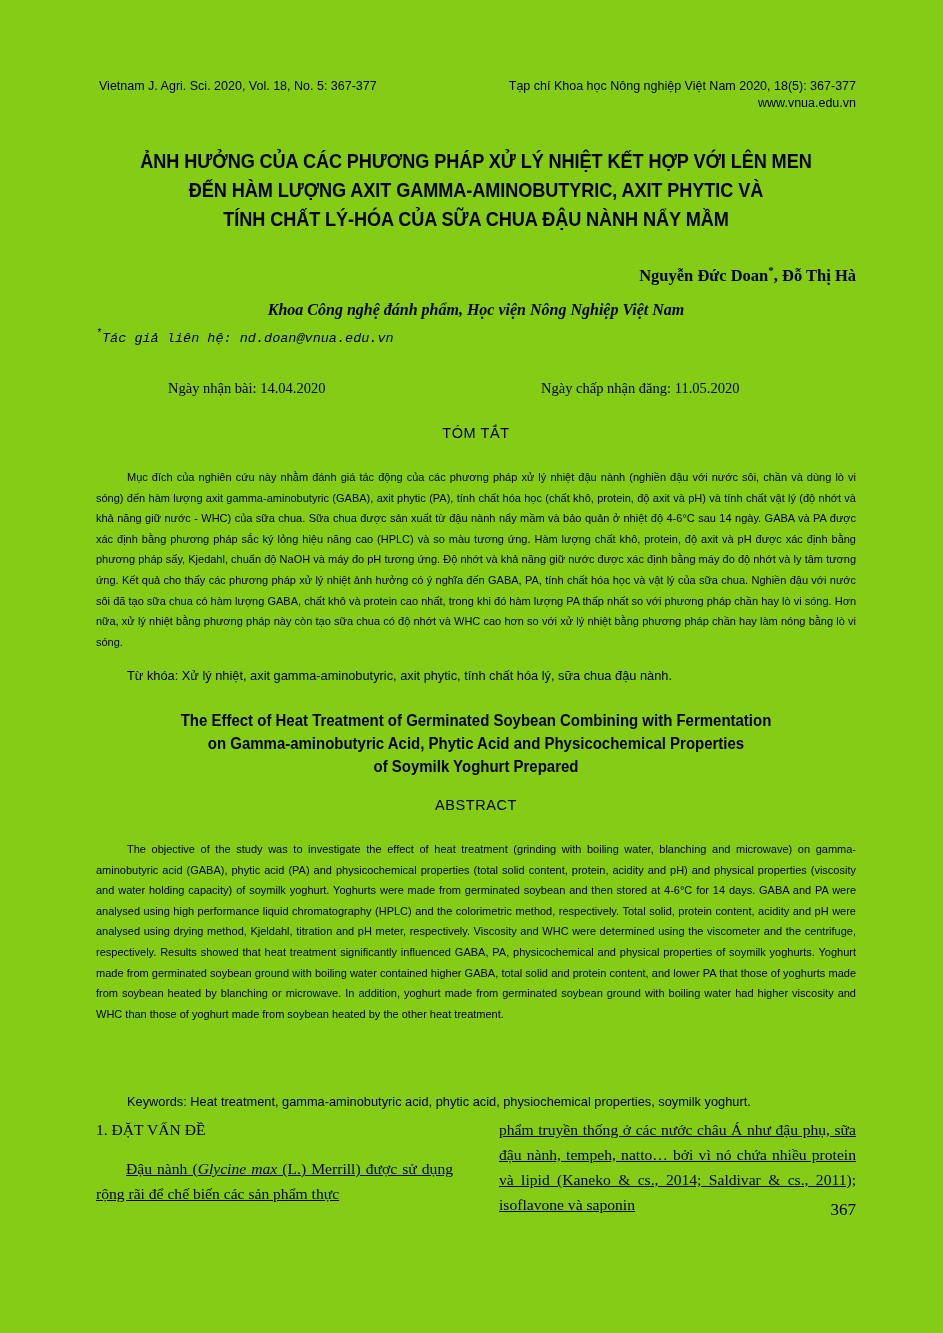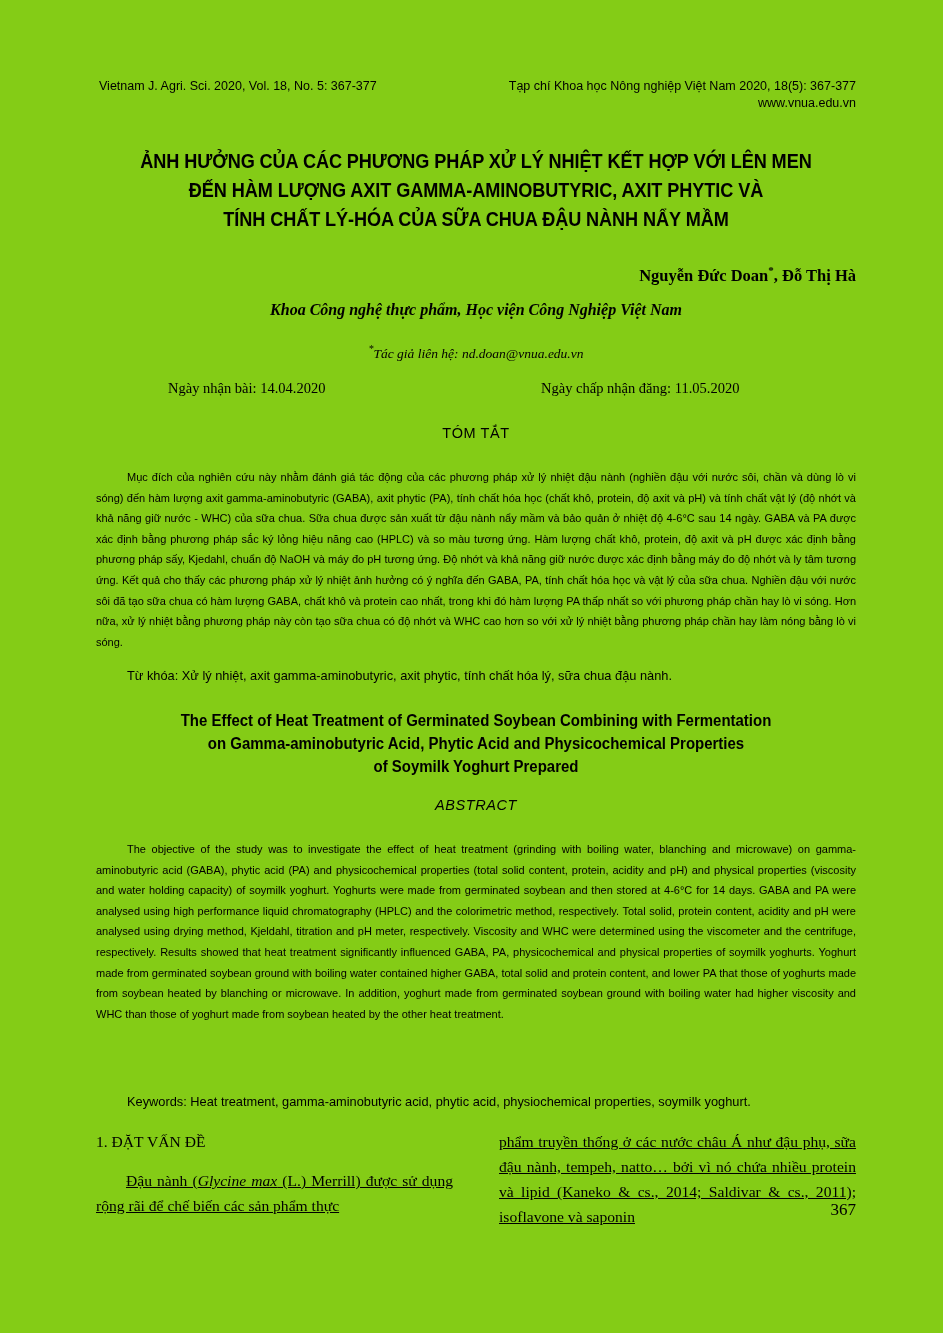--- a/index.html
+++ b/index.html
@@ -91,25 +91,24 @@
     width: 760px;
     text-align: center;
     font-family: "Liberation Serif", "DejaVu Serif", serif;
     font-weight: bold;
     font-style: italic;
     font-size: 16px;
     line-height: 22px;
   }
   .corr {
     position: absolute;
-    top: 339px;
-    left: 0;
-    width: 760px;
-    text-align: center;
-    font-family: Liberation Serif, serif;
+    top: 324px;
+    left: 0;
+    width: 760px;
+    font-family: Liberation Mono, monospace;
     font-style: italic;
     font-size: 13.5px;
     line-height: 20px;
   }
   .corr sup { font-size: 10px; vertical-align: super; }
 
   
   .dates {
     position: absolute;
     top: 378px;
@@ -126,21 +125,21 @@
   .sec-center {
     position: absolute;
     left: 0;
     width: 760px;
     text-align: center;
     font-family: "Liberation Sans", "DejaVu Sans", sans-serif;
     font-size: 14.5px;
     letter-spacing: 0.6px;
   }
   #tomtat-head { top: 425px; }
-  #abstract-head { top: 797px; font-style: italic; }
+  #abstract-head { top: 797px; }
 
   
   .abs-body {
     position: absolute;
     left: 0;
     width: 760px;
     font-family: "Liberation Sans", "DejaVu Sans", sans-serif;
     font-size: 11px;
     line-height: 20.6px;
     text-align: justify;
@@ -184,21 +183,21 @@
   
   .colwrap {
     position: absolute;
     top: 1113px;
     left: 0;
     width: 760px;
     height: 130px;
   }
   .col {
     position: absolute;
-    top: 16px;
+    top: 4px;
     width: 357px;
     font-family: "Liberation Serif", "DejaVu Serif", serif;
     font-size: 15.6px;
     line-height: 25px;
     text-align: justify;
     text-justify: inter-word;
   }
   .col-left  { left: 0; }
   .col-right { left: 403px; }
   .col p { margin: 0; text-decoration: underline; }
@@ -239,21 +238,21 @@
     <div class="title-vi">
       <span class="tl">ẢNH HƯỞNG CỦA CÁC PHƯƠNG PHÁP XỬ LÝ NHIỆT KẾT HỢP VỚI LÊN MEN</span>
       <span class="tl">ĐẾN HÀM LƯỢNG AXIT GAMMA-AMINOBUTYRIC, AXIT PHYTIC VÀ</span>
       <span class="tl">TÍNH CHẤT LÝ-HÓA CỦA SỮA CHUA ĐẬU NÀNH NẨY MẦM</span>
     </div>
 
     <div class="authors">
       <span>Nguyễn Đức Doan</span><sup>*</sup><span>, </span><span>Đỗ Thị Hà</span>
     </div>
 
-    <div class="affil">Khoa Công nghệ thực phẩm, Học viện Công Nghiệp Việt Nam</div>
+    <div class="affil">Khoa Công nghệ đánh phẩm, Học viện Nông Nghiệp Việt Nam</div>
 
     <div class="corr"><sup>*</sup><span>Tác giả liên hệ: nd.doan@vnua.edu.vn</span></div>
 
     <div class="dates">
       <span class="date-recv">Ngày nhận bài: 14.04.2020</span>
       <span class="date-acc">Ngày chấp nhận đăng: 11.05.2020</span>
     </div>
 
     <div id="tomtat-head" class="sec-center">TÓM TẮT</div>
     <div id="tomtat-body" class="abs-body">

